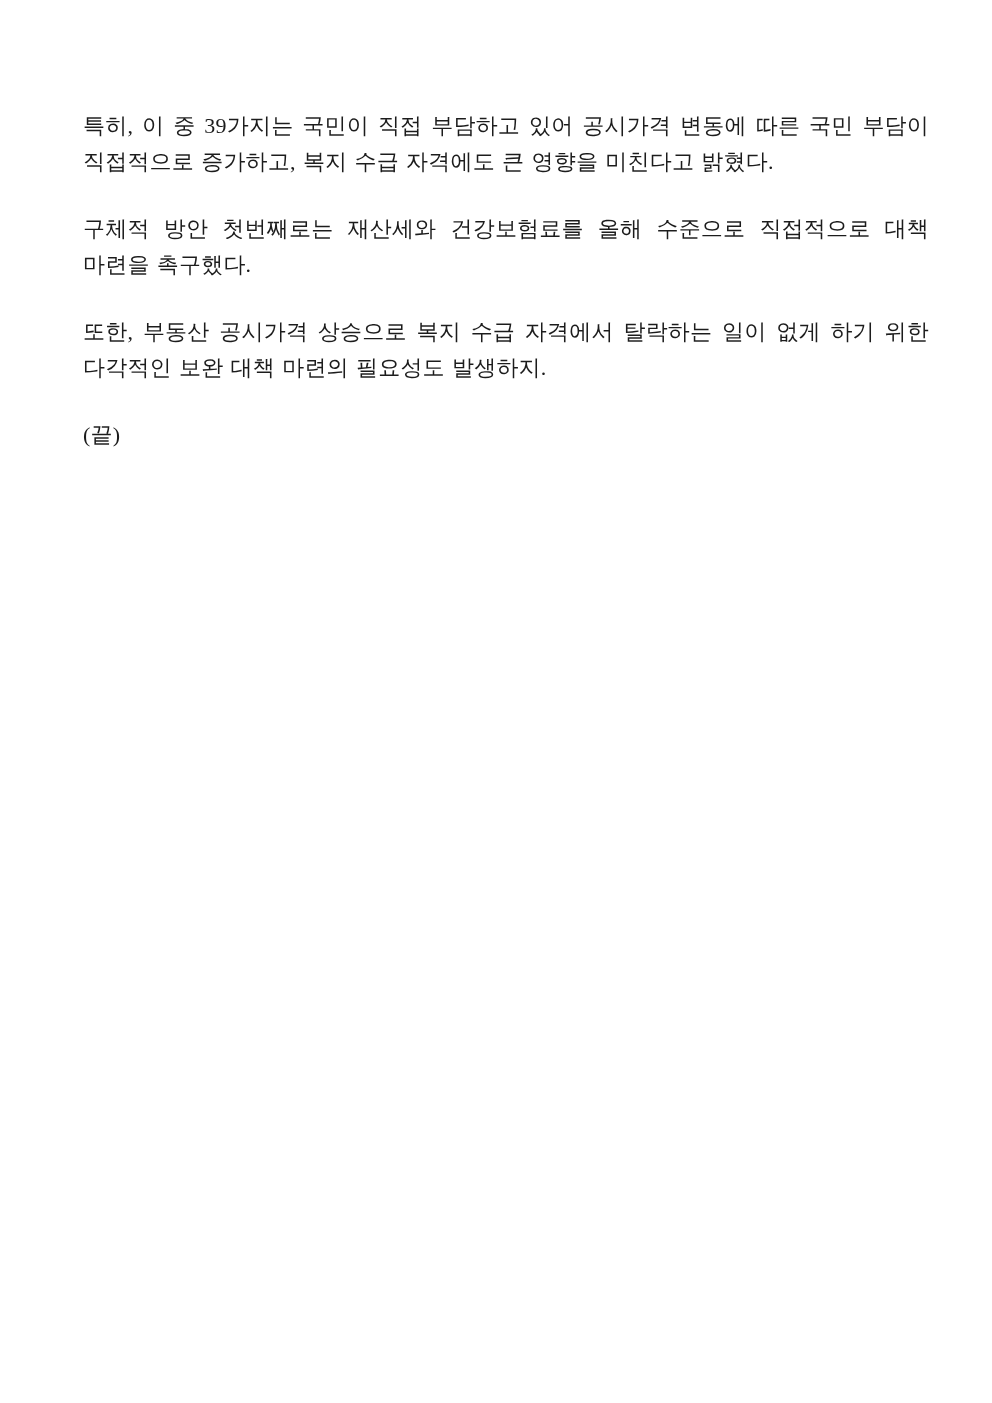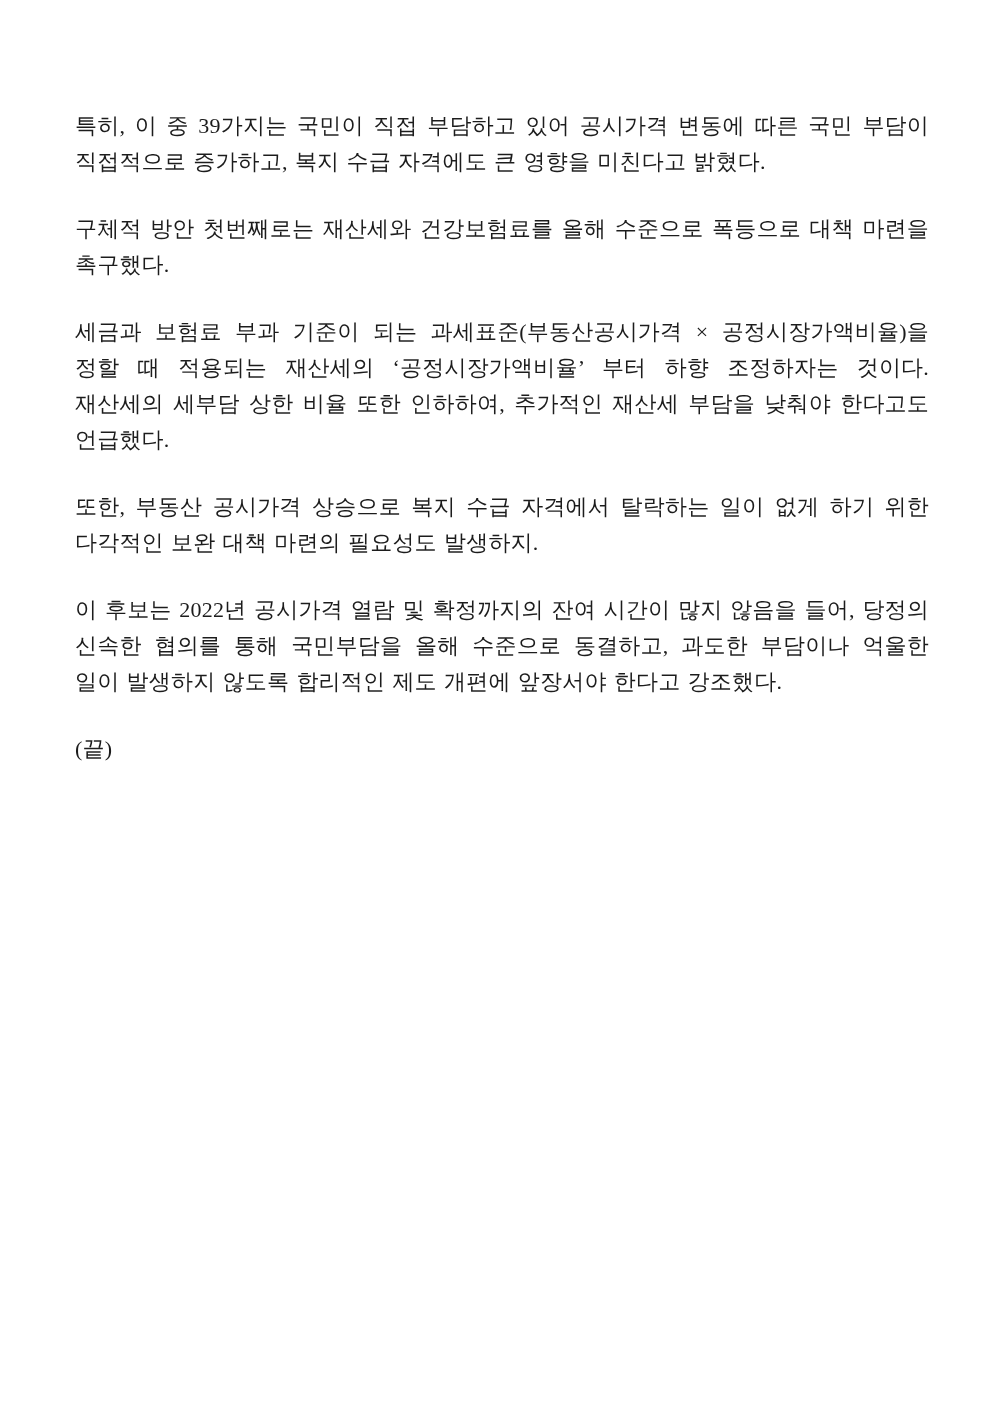--- a/index.html
+++ b/index.html
@@ -24,31 +24,29 @@
     line-height: 36px;
     color: #1c1c1c;
     text-align: justify;
     text-align-last: left;
     word-break: keep-all;
     overflow-wrap: normal;
     word-spacing: 1.5px;
     letter-spacing: 0.2px;
   }
   .doc-body p {
-    margin: 0 0 31px 4px;
+    margin: 0 0 31px 12px;
   }
   .doc-body p.end-marker {
     text-align: left;
   }
 </style>
 </head>
 <body>
 
 <div class="page">
   <div class="doc-body">
     <p>특히, 이 중 39가지는 국민이 직접 부담하고 있어 공시가격 변동에 따른 국민 부담이 직접적으로 증가하고, 복지 수급 자격에도 큰 영향을 미친다고 밝혔다.</p>
-    <p>구체적 방안 첫번째로는 재산세와 건강보험료를 올해 수준으로 폭등으로 대책 마련을 촉구했다.</p>
-    <p>세금과 보험료 부과 기준이 되는 과세표준(부동산공시가격 × 공정시장가액비율)을 정할 때 적용되는 재산세의 ‘공정시장가액비율’ 부터 하향 조정하자는 것이다. 재산세의 세부담 상한 비율 또한 인하하여, 추가적인 재산세 부담을 낮춰야 한다고도 언급했다.</p>
+    <p>구체적 방안 첫번째로는 재산세와 건강보험료를 올해 수준으로 직접적으로 대책 마련을 촉구했다.</p>
     <p>또한, 부동산 공시가격 상승으로 복지 수급 자격에서 탈락하는 일이 없게 하기 위한 다각적인 보완 대책 마련의 필요성도 발생하지.</p>
-    <p>이 후보는 2022년 공시가격 열람 및 확정까지의 잔여 시간이 많지 않음을 들어, 당정의 신속한 협의를 통해 국민부담을 올해 수준으로 동결하고, 과도한 부담이나 억울한 일이 발생하지 않도록 합리적인 제도 개편에 앞장서야 한다고 강조했다.</p>
     <p class="end-marker">(끝)</p>
   </div>
 </div>
 
 </body></html>

